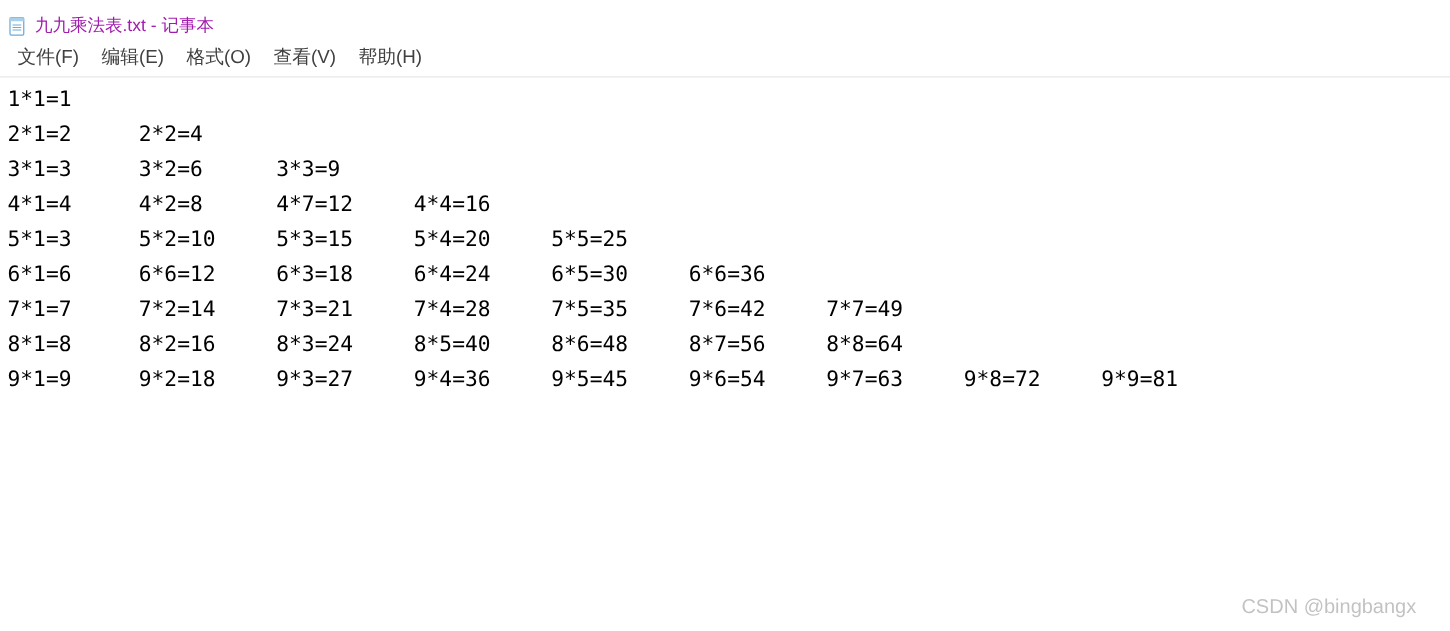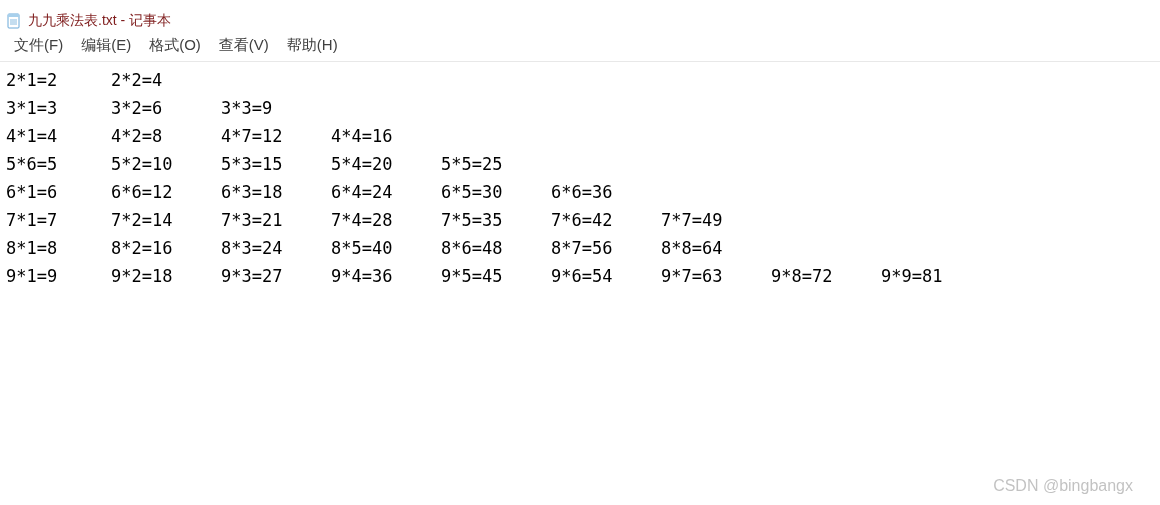--- a/index.html
+++ b/index.html
@@ -15,21 +15,21 @@
       overflow: hidden;
       position: relative;
     }
     .titlebar {
       display: flex;
       align-items: center;
       padding: 16px 6px 4px 6px;
       height: 30px;
       background: #fff;
       font-size: 14px;
-      color: #7f1d1d;
+      color: #a21caf;
     }
     .titlebar .icon {
       width: 16px;
       height: 16px;
       margin-right: 6px;
       display: inline-block;
     }
     .menubar {
       display: flex;
       padding: 4px 6px;
@@ -89,36 +89,39 @@
 <div class="menubar">
   <div class="menu-item">文件(F)</div>
   <div class="menu-item">编辑(E)</div>
   <div class="menu-item">格式(O)</div>
   <div class="menu-item">查看(V)</div>
   <div class="menu-item">帮助(H)</div>
 </div>
 
 <div class="content" id="content-area">
     <div class="row">
+      <span class="cell">1*1=1</span>
+    </div>
+    <div class="row">
       <span class="cell">2*1=2</span>
       <span class="cell">2*2=4</span>
     </div>
     <div class="row">
       <span class="cell">3*1=3</span>
       <span class="cell">3*2=6</span>
       <span class="cell">3*3=9</span>
     </div>
     <div class="row">
       <span class="cell">4*1=4</span>
       <span class="cell">4*2=8</span>
       <span class="cell">4*7=12</span>
       <span class="cell">4*4=16</span>
     </div>
     <div class="row">
-      <span class="cell">5*6=5</span>
+      <span class="cell">5*1=3</span>
       <span class="cell">5*2=10</span>
       <span class="cell">5*3=15</span>
       <span class="cell">5*4=20</span>
       <span class="cell">5*5=25</span>
     </div>
     <div class="row">
       <span class="cell">6*1=6</span>
       <span class="cell">6*6=12</span>
       <span class="cell">6*3=18</span>
       <span class="cell">6*4=24</span>

